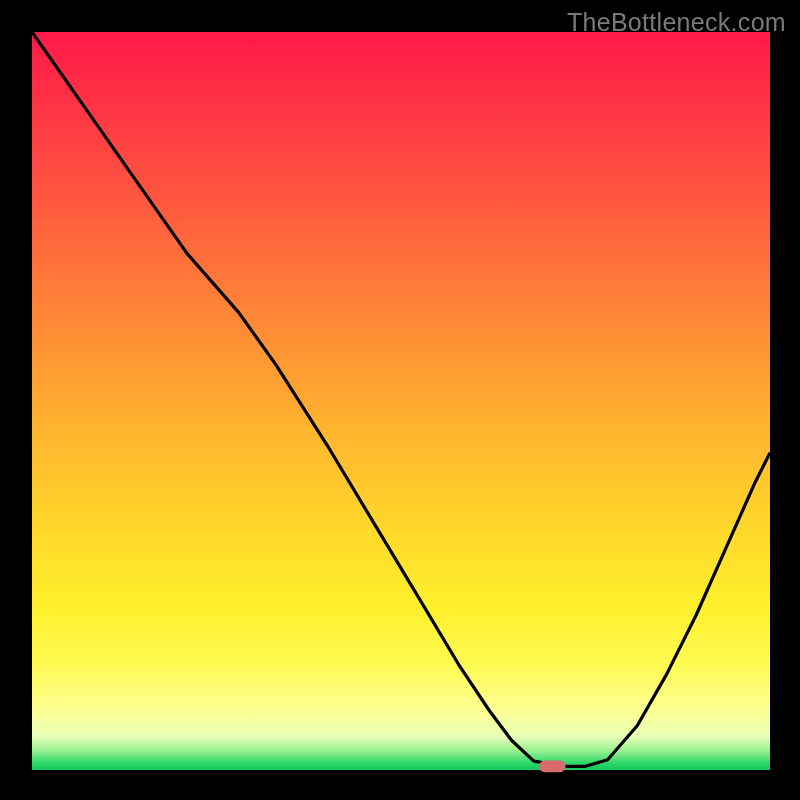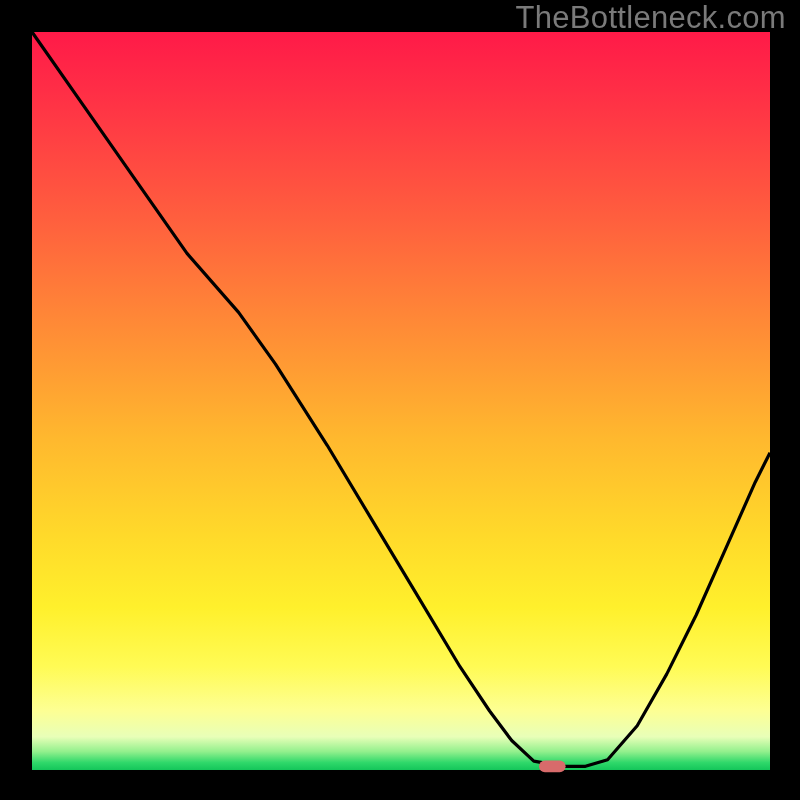--- a/index.html
+++ b/index.html
@@ -6,24 +6,24 @@
     margin: 0;
     padding: 0;
     width: 800px;
     height: 800px;
     background: #000;
     position: relative;
     font-family: Arial, Helvetica, sans-serif;
   }
   .attribution {
     position: absolute;
-    top: 0;
+    top: 8px;
     right: 14px;
     color: #7a7a7a;
-    font-size: 31px;
+    font-size: 25px;
     font-weight: 500;
     letter-spacing: 0.3px;
   }
   .plot-area {
     position: absolute;
     left: 32px;
     top: 32px;
     width: 738px;
     height: 738px;
     background: #0f0;

